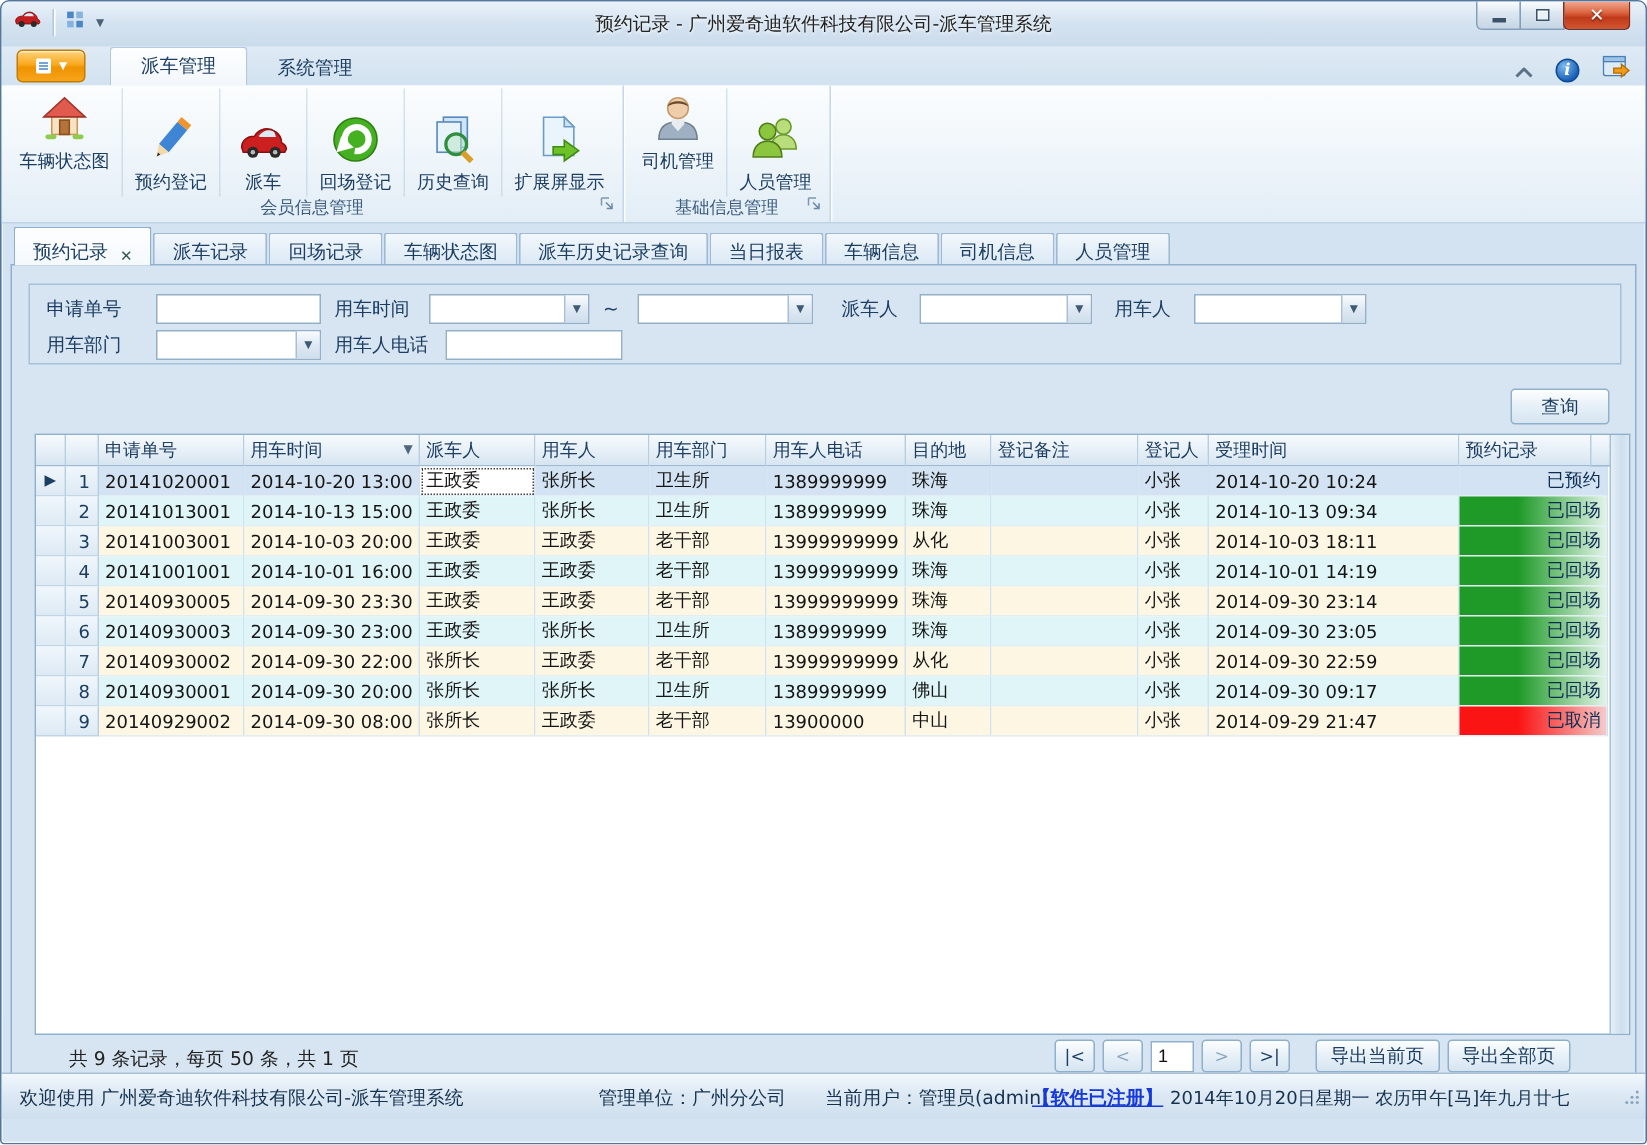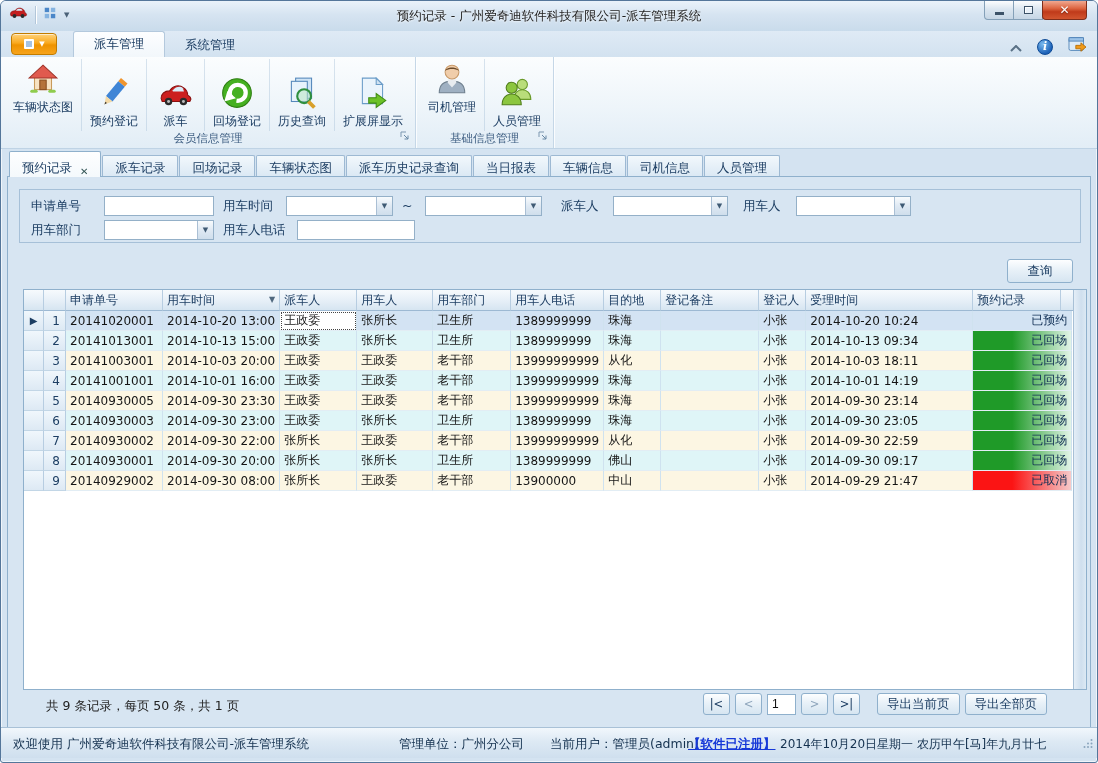--- a/index.html
+++ b/index.html
@@ -105,21 +105,21 @@
   .summary{position:absolute;left:38px;top:521px;font-size:12.5px;color:#222;}
   .pager{position:absolute;top:516px;right:43px;display:flex;align-items:center;gap:5px;}
   .pbtn{height:22px;min-width:27px;border:1px solid #8fb0cc;border-radius:3px;color:#1d3e63;font-size:11.5px;
     background:linear-gradient(#fdfeff,#e8f1f8 45%,#d6e5f1);font-family:inherit;padding:0 5px;}
   .pbtn.dis{color:#8fa6bc;}
   .pbtn.wide{font-size:12.5px;padding:0 9px;}
   .gap{width:7px;}
   .pinput{width:29px;height:21px;border:1px solid #8fb0cc;font-size:12px;padding:0 0 0 4px;color:#111;}
 
   
-  .statusbar{position:absolute;left:0;right:0;bottom:4px;height:31px;border-top:1px solid #a9c1d7;
+  .statusbar{position:absolute;left:0;right:0;bottom:16px;height:31px;border-top:1px solid #a9c1d7;
     background:linear-gradient(#f1f7fc,#dde9f4 45%,#cfdfee);font-size:12.5px;color:#14314f;margin-top:29px;}
   .statusbar span{position:absolute;top:8px;white-space:nowrap;}
   .sb-welcome{left:12px;}
   .sb-org{left:398px;}
   .sb-user{left:549px;text-align:right;}
   .sb-reg{left:687px;color:#1538d8;font-weight:bold;text-decoration:underline;}
   .sb-date{left:779px;font-size:12px;}
   .grip{position:absolute;right:4px;bottom:4px;}
 </style>
 </head>

